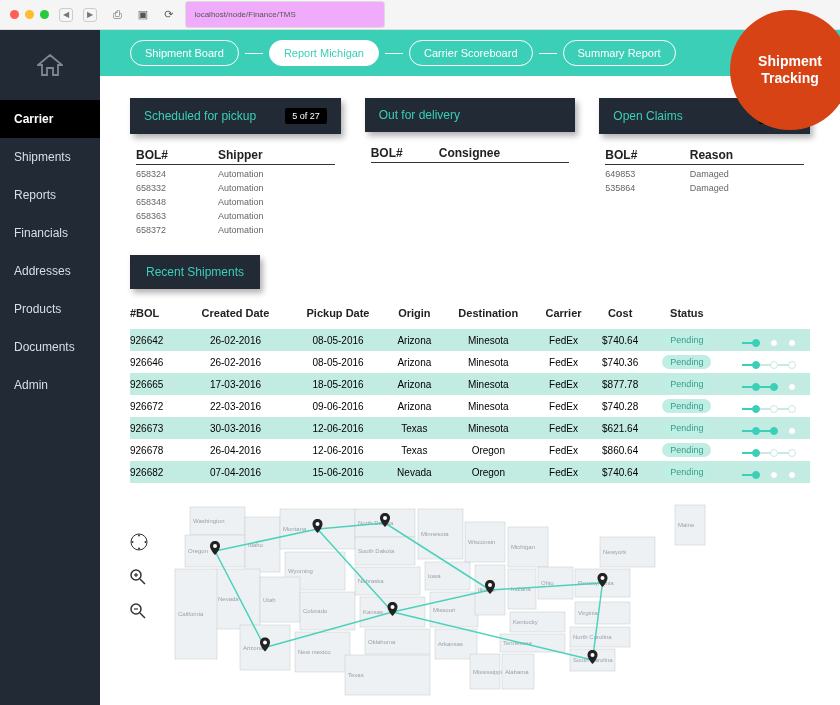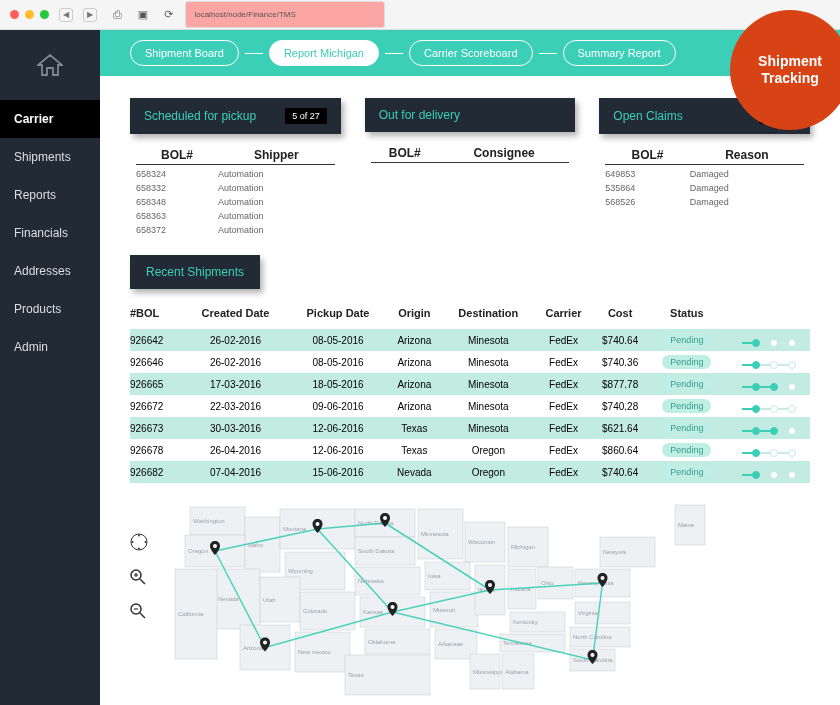--- a/index.html
+++ b/index.html
@@ -3,42 +3,42 @@
 <meta charset="utf-8">
 <style>
 * { box-sizing: border-box; margin: 0; padding: 0; font-family: -apple-system, BlinkMacSystemFont, "Segoe UI", Helvetica, Arial, sans-serif; }
 body { width: 840px; height: 705px; background: #fff; overflow: hidden; position: relative; }
 
 .browser-chrome { height: 30px; background: #f5f5f5; border-bottom: 1px solid #ddd; display: flex; align-items: center; padding: 0 10px; gap: 6px; }
 .traffic-dot { width: 9px; height: 9px; border-radius: 50%; }
 .td-r { background: #ff5f56; } .td-y { background: #ffbd2e; } .td-g { background: #27c93f; }
 .nav-arrow { width: 14px; height: 14px; border: 1px solid #ccc; border-radius: 3px; margin-left: 4px; display: flex; align-items: center; justify-content: center; color: #777; font-size: 8px; }
 .chrome-icon { margin-left: 10px; font-size: 11px; color: #555; }
-.url-bar { margin-left: 6px; font-size: 8px; color: #555; background: #fca5a5; border: 1px solid #ddd; border-radius: 3px; padding: 8px 8px; width: 200px; }
+.url-bar { margin-left: 6px; font-size: 8px; color: #555; background: #f0abfc; border: 1px solid #ddd; border-radius: 3px; padding: 8px 8px; width: 200px; }
 
 .app { display: flex; height: calc(100% - 30px); }
 .sidebar { width: 100px; background: #212a35; color: #d9dfe7; flex-shrink: 0; }
 .home-ico { padding: 24px 0 18px; text-align: center; color: #7e8792; font-size: 24px; }
 .side-item { padding: 12px 14px; font-size: 12px; color: #d9dfe7; cursor: pointer; }
 .side-item.active { background: #000; color: #fff; font-weight: 600; }
 
 .main { flex: 1; background: #fff; overflow: hidden; position: relative; }
 .tab-bar { background: #3bcfb7; padding: 10px 30px; display: flex; align-items: center; gap: 6px; }
 .tab { border: 1px solid #fff; border-radius: 16px; padding: 6px 14px; color: #fff; font-size: 11px; cursor: pointer; }
 .tab.active { background: #fff; color: #3bcfb7; }
 .tab-line { height: 1px; width: 18px; background: #fff; }
 
 .cards { display: flex; gap: 24px; padding: 22px 30px 0; }
 .card { flex: 1; }
 .card-head { background: #212a35; display: flex; justify-content: space-between; align-items: center; padding: 10px 14px; box-shadow: 3px 4px 6px rgba(0,0,0,.3); }
 .card-title { color: #3bcfb7; font-size: 12px; }
 .card-chip { background: #000; color: #fff; font-size: 9px; padding: 3px 7px; border-radius: 2px; }
 .card-body { padding: 14px 6px 0; font-size: 10px; }
 .card-body table { width: 100%; border-collapse: collapse; }
-.card-body th { text-align: center; font-size: 12px; font-weight: 600; color: #222; padding-bottom: 2px; border-bottom: 1px solid #333; }
+.card-body th { text-align: left; font-size: 12px; font-weight: 600; color: #222; padding-bottom: 2px; border-bottom: 1px solid #333; }
 .card-body td { color: #666; padding-top: 4px; font-size: 9px; }
 
 .recent-wrap { padding: 20px 30px 0; }
 .recent-head { display: inline-block; background: #212a35; color: #3bcfb7; font-size: 12px; padding: 10px 16px; box-shadow: 3px 4px 6px rgba(0,0,0,.3); margin-bottom: 18px; }
 .recent-table { width: 100%; border-collapse: collapse; font-size: 10px; }
 .recent-table th { text-align: center; font-size: 11px; font-weight: 700; color: #222; padding-bottom: 10px; }
 .recent-table th:first-child { text-align: left; }
 .recent-table td { padding: 4px 0; text-align: center; }
 .recent-table td:first-child { text-align: left; }
 .recent-table tbody tr:nth-child(odd) { background: #c2ebe2; }
@@ -81,20 +81,21 @@
           <path d="M13 1 L25 11 H21 V21 H16 V14 H10 V21 H5 V11 H1 Z" fill="none" stroke="#7e8792" stroke-width="1.8"></path>
         </svg>
     </div>
     <div id="side-items">
         <div class="side-item active">Carrier</div>
         <div class="side-item">Shipments</div>
         <div class="side-item">Reports</div>
         <div class="side-item">Financials</div>
         <div class="side-item">Addresses</div>
         <div class="side-item">Products</div>
+        <div class="side-item">Documents</div>
         <div class="side-item">Admin</div>
       </div>
   </div>
 
   <div class="main">
     <div class="tab-bar" id="tab-bar">
         <div class="tab">Shipment Board</div>
         <span class="tab-line"></span>
         <div class="tab active">Report Michigan</div>
         <span class="tab-line"></span>
@@ -171,24 +172,20 @@
                   <th>Reason</th>
                 </tr>
               </thead>
               <tbody>
                 <tr>
                   <td>649853</td>
                   <td>Damaged</td>
                 </tr>
                 <tr>
                   <td>535864</td>
-                  <td>Damaged</td>
-                </tr>
-                <tr>
-                  <td>568526</td>
                   <td>Damaged</td>
                 </tr>
               </tbody>
             </table>
           </div>
       </div>
     </div>
 
     <div class="recent-wrap">
       <div class="recent-head">Recent Shipments</div>

